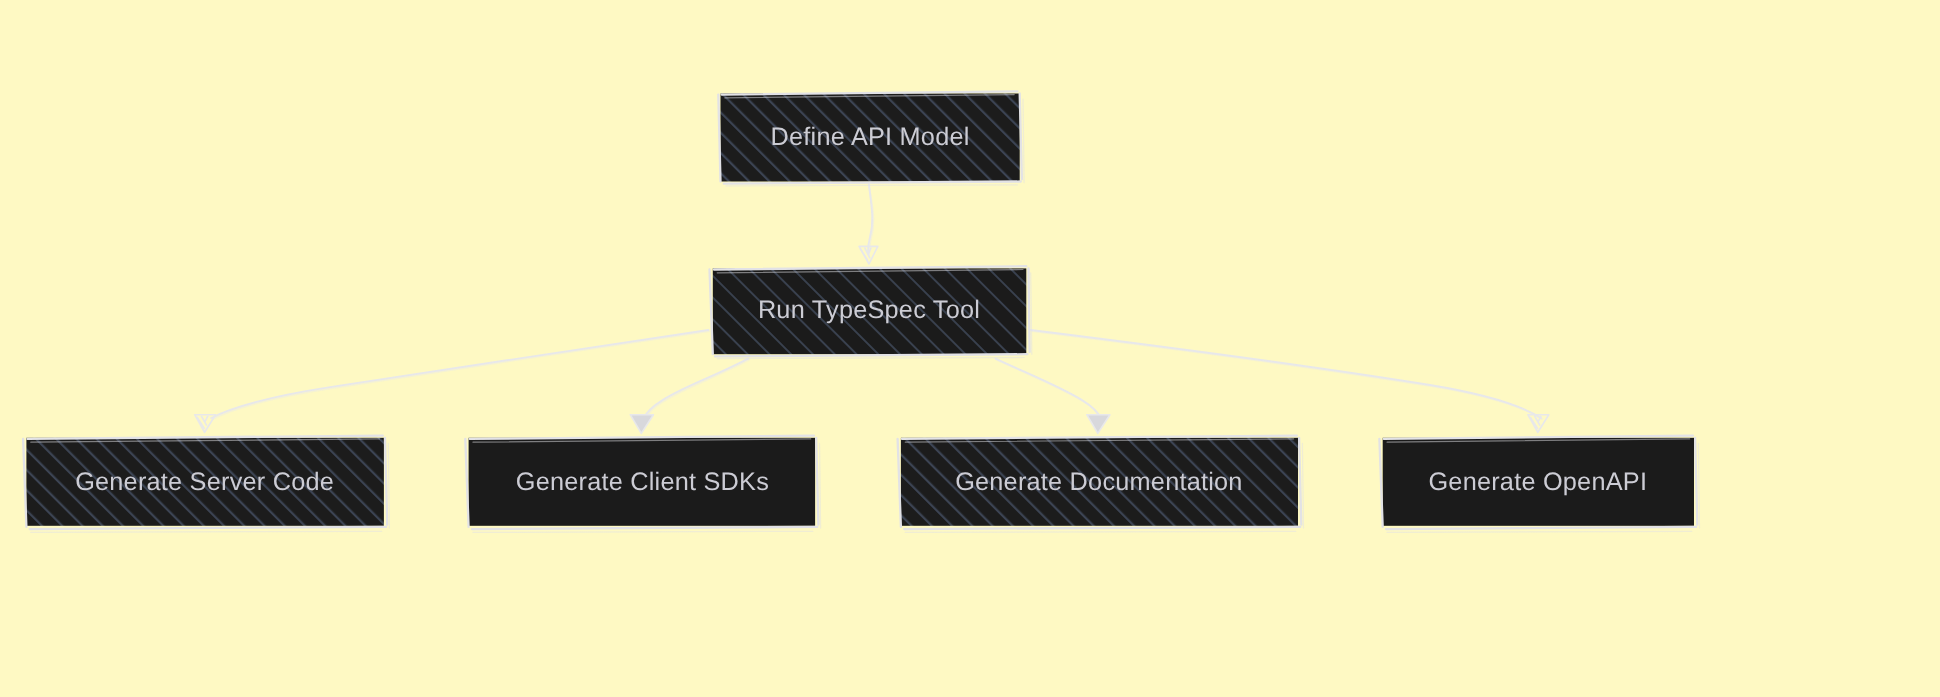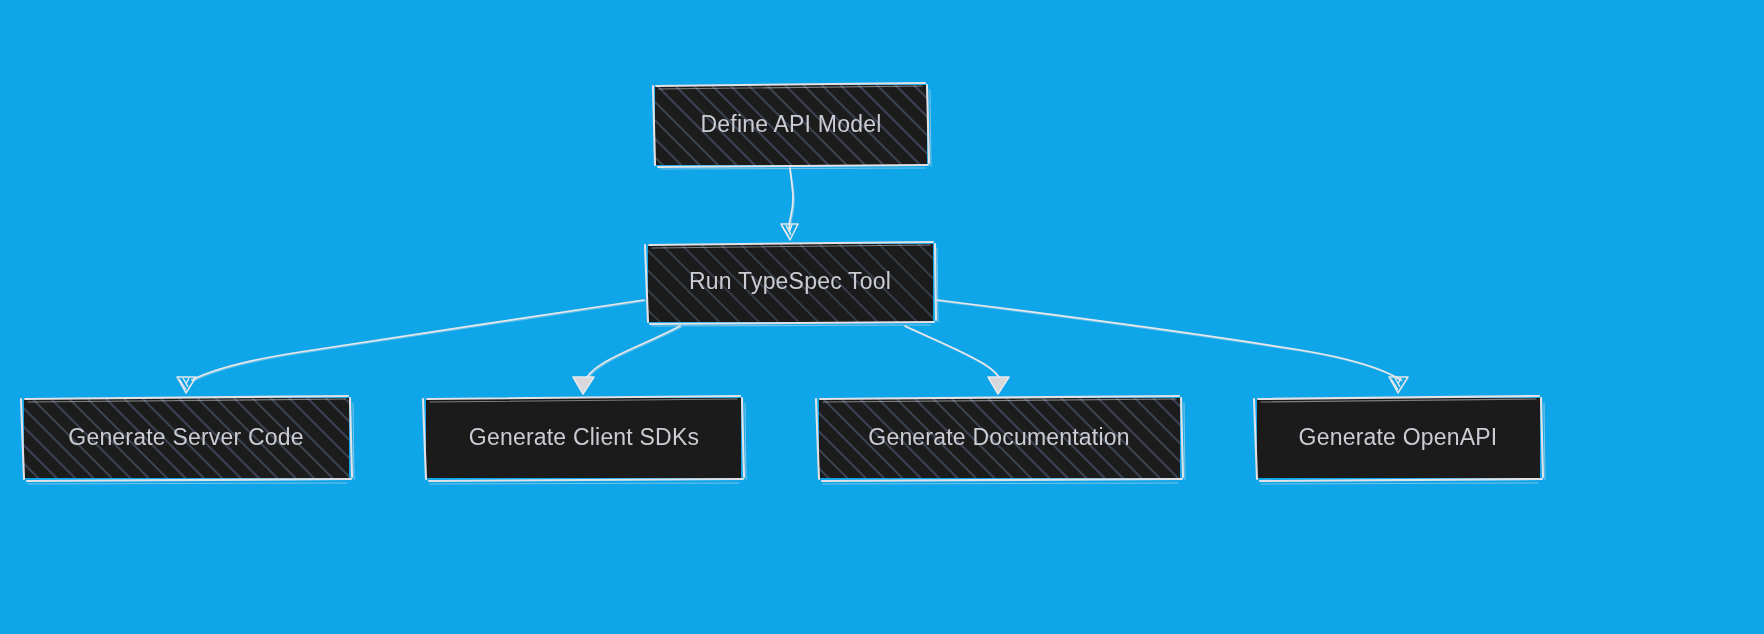--- a/index.html
+++ b/index.html
@@ -4,21 +4,21 @@
 <style>
   html, body {
     margin: 0;
     padding: 0;
     background: #2b3443;
   }
   #canvas {
     position: relative;
     width: 1764px;
     height: 634px;
-    background: #0ea5e9;
+    background: #fef9c3;
     overflow: hidden;
     font-family: "Liberation Sans", sans-serif;
   }
   #diagram-svg {
     position: absolute;
     top: 0; left: 0;
     width: 1764px;
     height: 634px;
   }
   .node-label {

